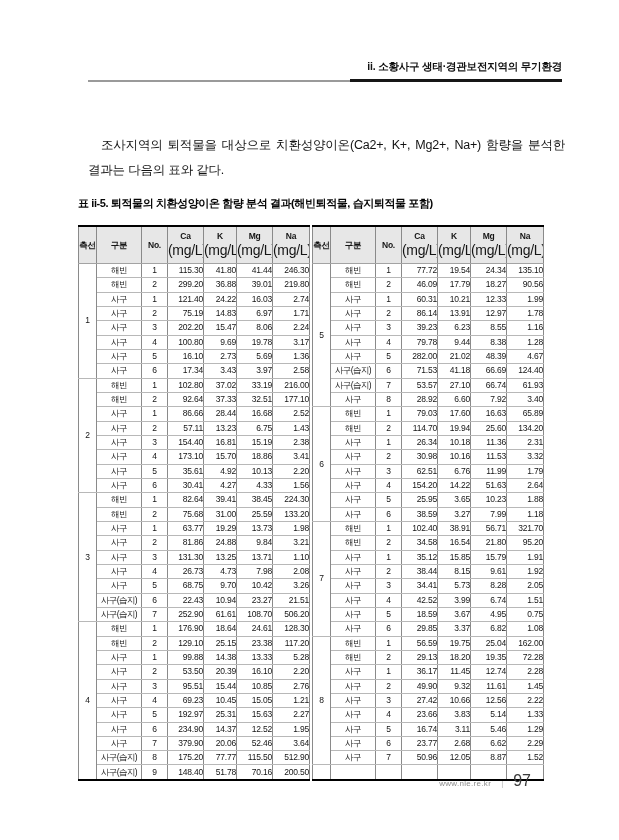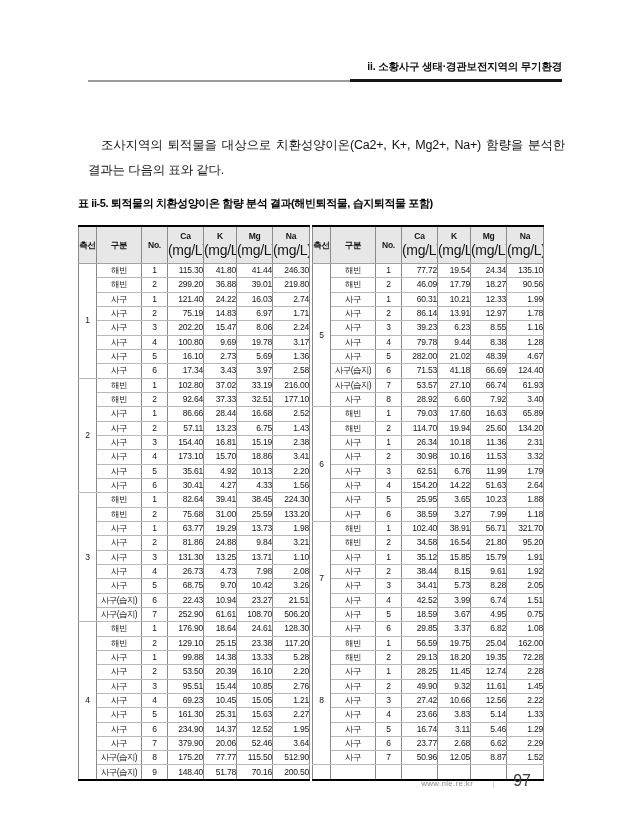--- a/index.html
+++ b/index.html
@@ -63,21 +63,21 @@
     border-top:1px solid #b8b8b8; border-bottom:1px solid #b8b8b8;
   }
   tr.sec-top td{border-top:1px solid #4d4d4d;}
   td.line-cell{text-align:center; font-size:8.5px;}
   td.gubun-cell{text-align:center; letter-spacing:-0.6px;}
   td.no-cell{text-align:center;}
   td.value-cell{text-align:right; padding-right:4px; letter-spacing:-0.2px;}
   
   .footer{
     position:absolute; top:772px; right:88px;
-    display:flex; align-items:baseline; gap:19px;
+    display:flex; align-items:baseline; gap:10px;
   }
   .footer .site{font-size:8px; color:#8c8c8c; letter-spacing:0.3px;}
   .footer .sep{font-size:8px; color:#b5b5b5;}
   .footer .pageno{font-size:16px; color:#3c3c3c; font-weight:400;}
 </style>
 </head>
 <body>
 
 <div class="page">
 
@@ -376,21 +376,21 @@
             <td class="gubun-cell">사구</td>
             <td class="no-cell">4</td>
             <td class="value-cell">69.23</td>
             <td class="value-cell">10.45</td>
             <td class="value-cell">15.05</td>
             <td class="value-cell">1.21</td>
           </tr>
           <tr>
             <td class="gubun-cell">사구</td>
             <td class="no-cell">5</td>
-            <td class="value-cell">161.30</td>
+            <td class="value-cell">192.97</td>
             <td class="value-cell">25.31</td>
             <td class="value-cell">15.63</td>
             <td class="value-cell">2.27</td>
           </tr>
           <tr>
             <td class="gubun-cell">사구</td>
             <td class="no-cell">6</td>
             <td class="value-cell">234.90</td>
             <td class="value-cell">14.37</td>
             <td class="value-cell">12.52</td>
@@ -681,21 +681,21 @@
             <td class="gubun-cell">해빈</td>
             <td class="no-cell">2</td>
             <td class="value-cell">29.13</td>
             <td class="value-cell">18.20</td>
             <td class="value-cell">19.35</td>
             <td class="value-cell">72.28</td>
           </tr>
           <tr>
             <td class="gubun-cell">사구</td>
             <td class="no-cell">1</td>
-            <td class="value-cell">28.25</td>
+            <td class="value-cell">36.17</td>
             <td class="value-cell">11.45</td>
             <td class="value-cell">12.74</td>
             <td class="value-cell">2.28</td>
           </tr>
           <tr>
             <td class="gubun-cell">사구</td>
             <td class="no-cell">2</td>
             <td class="value-cell">49.90</td>
             <td class="value-cell">9.32</td>
             <td class="value-cell">11.61</td>

